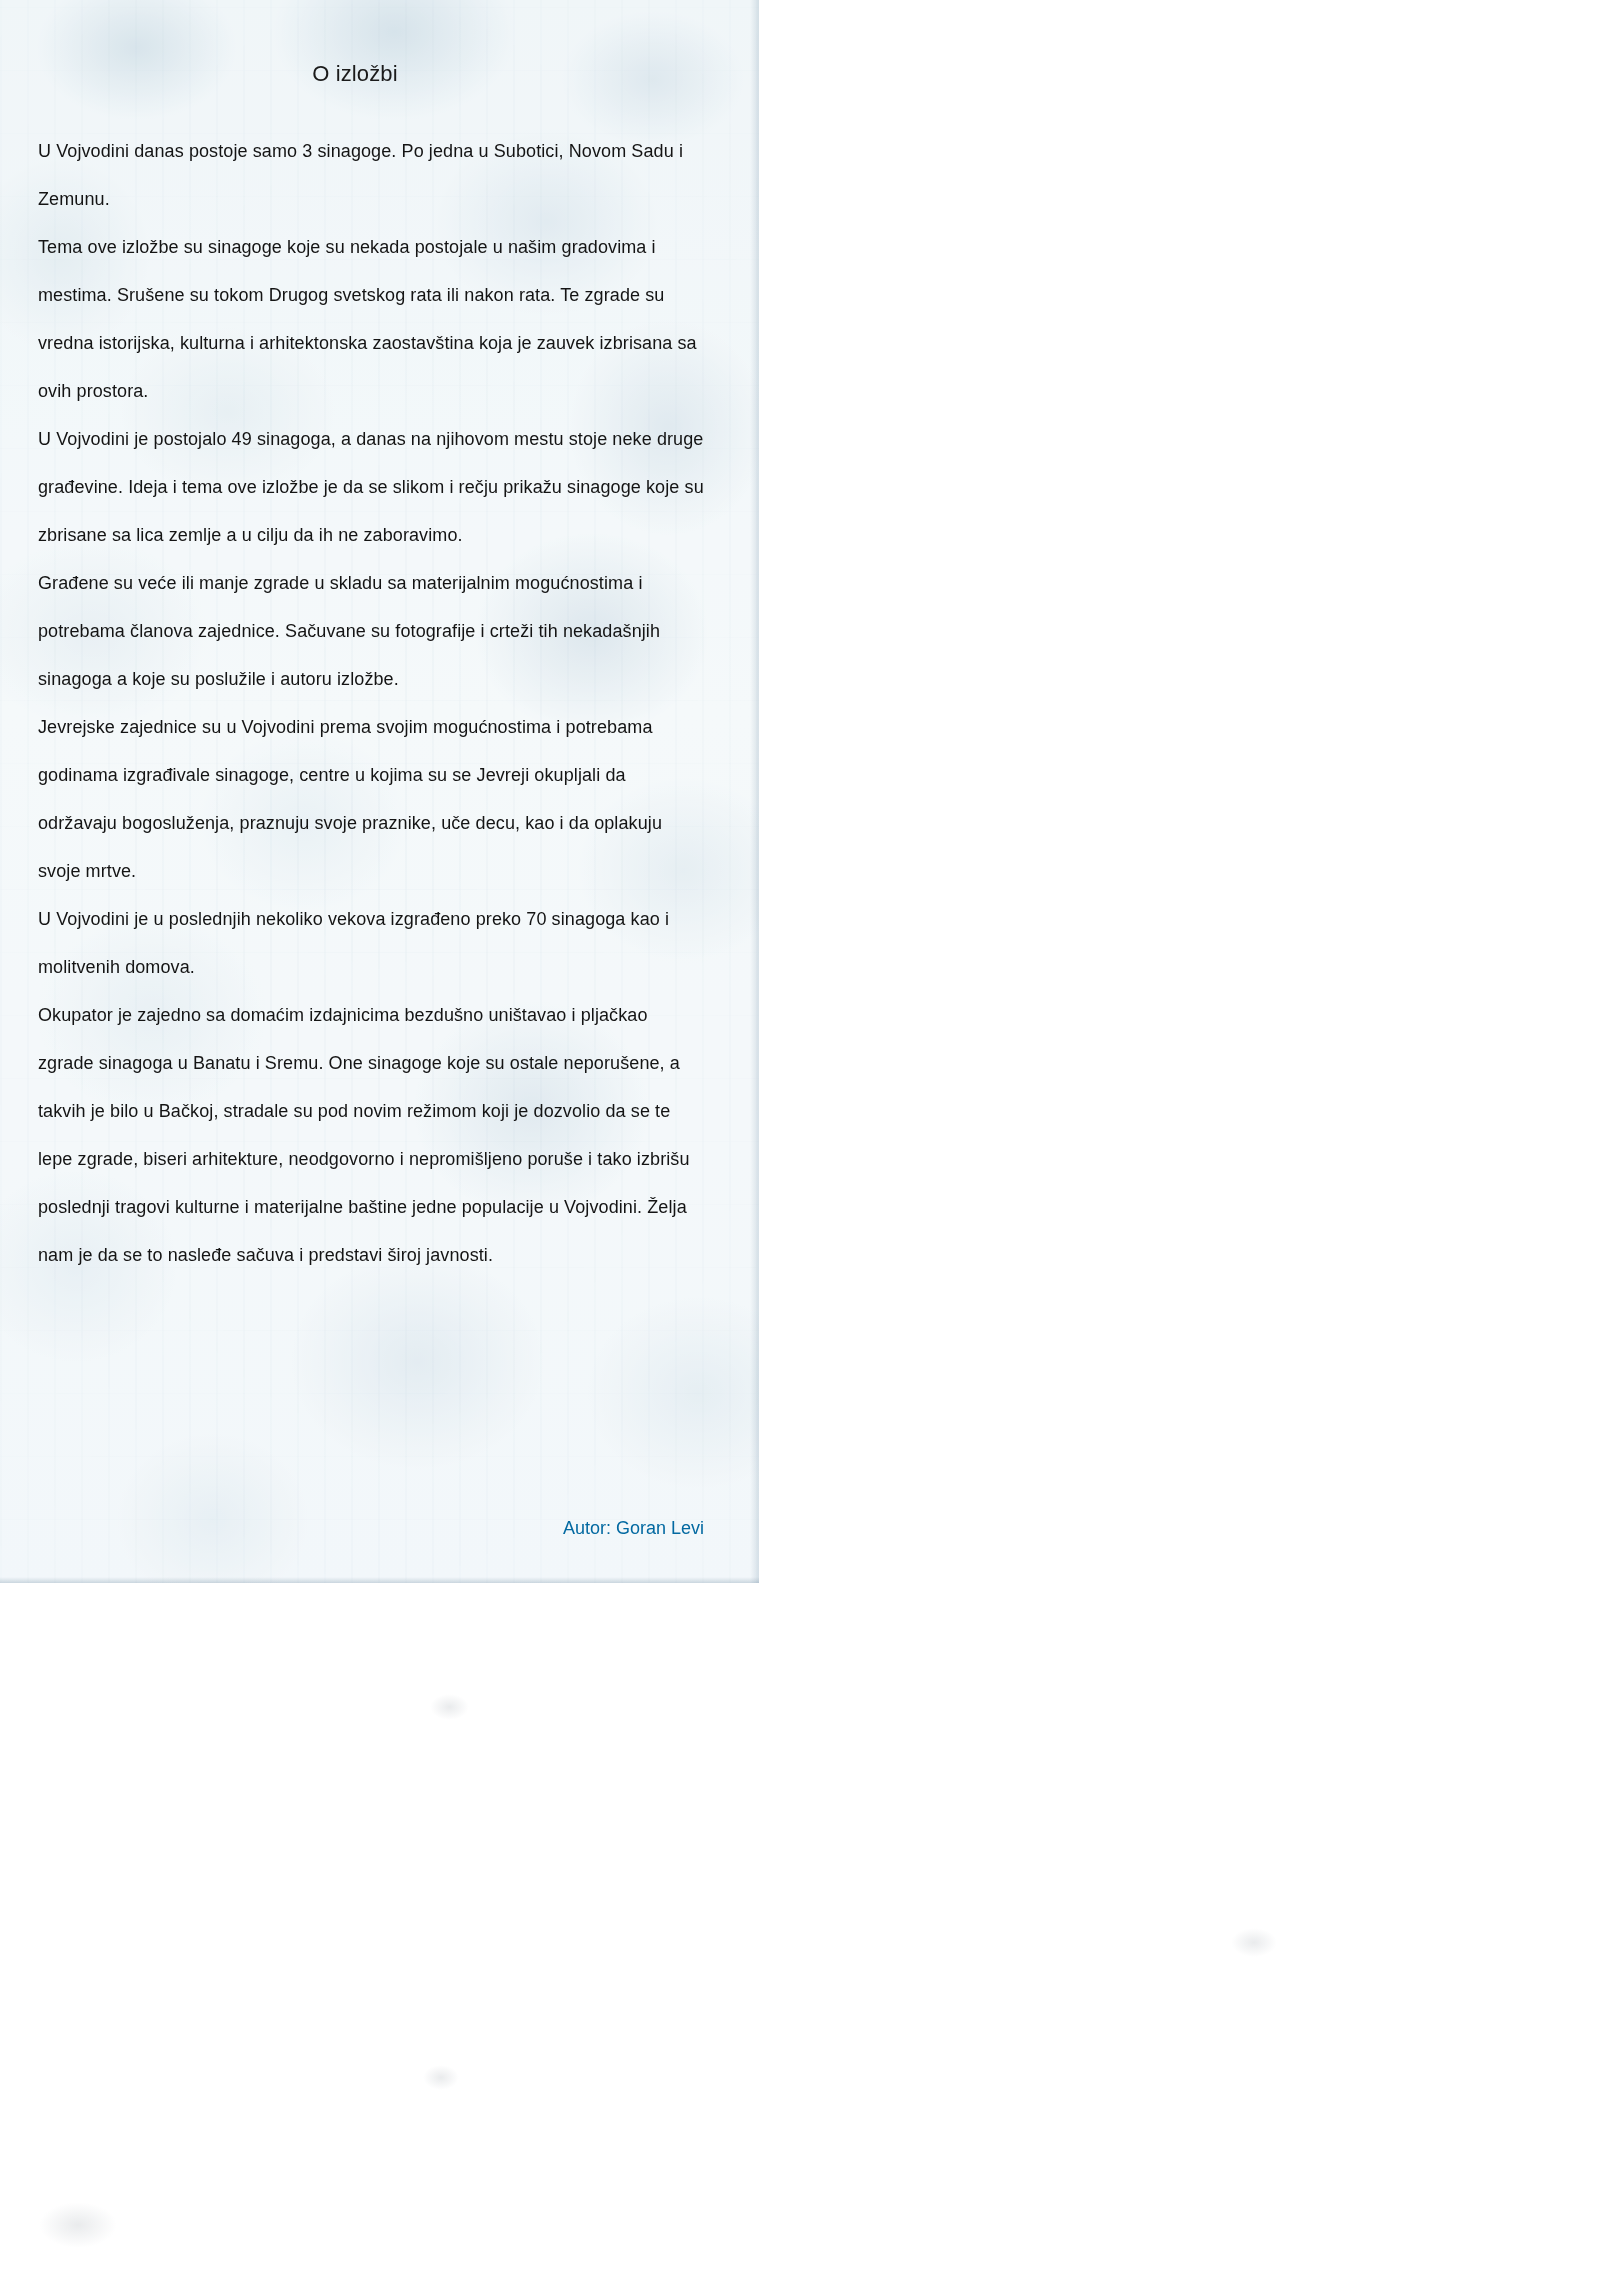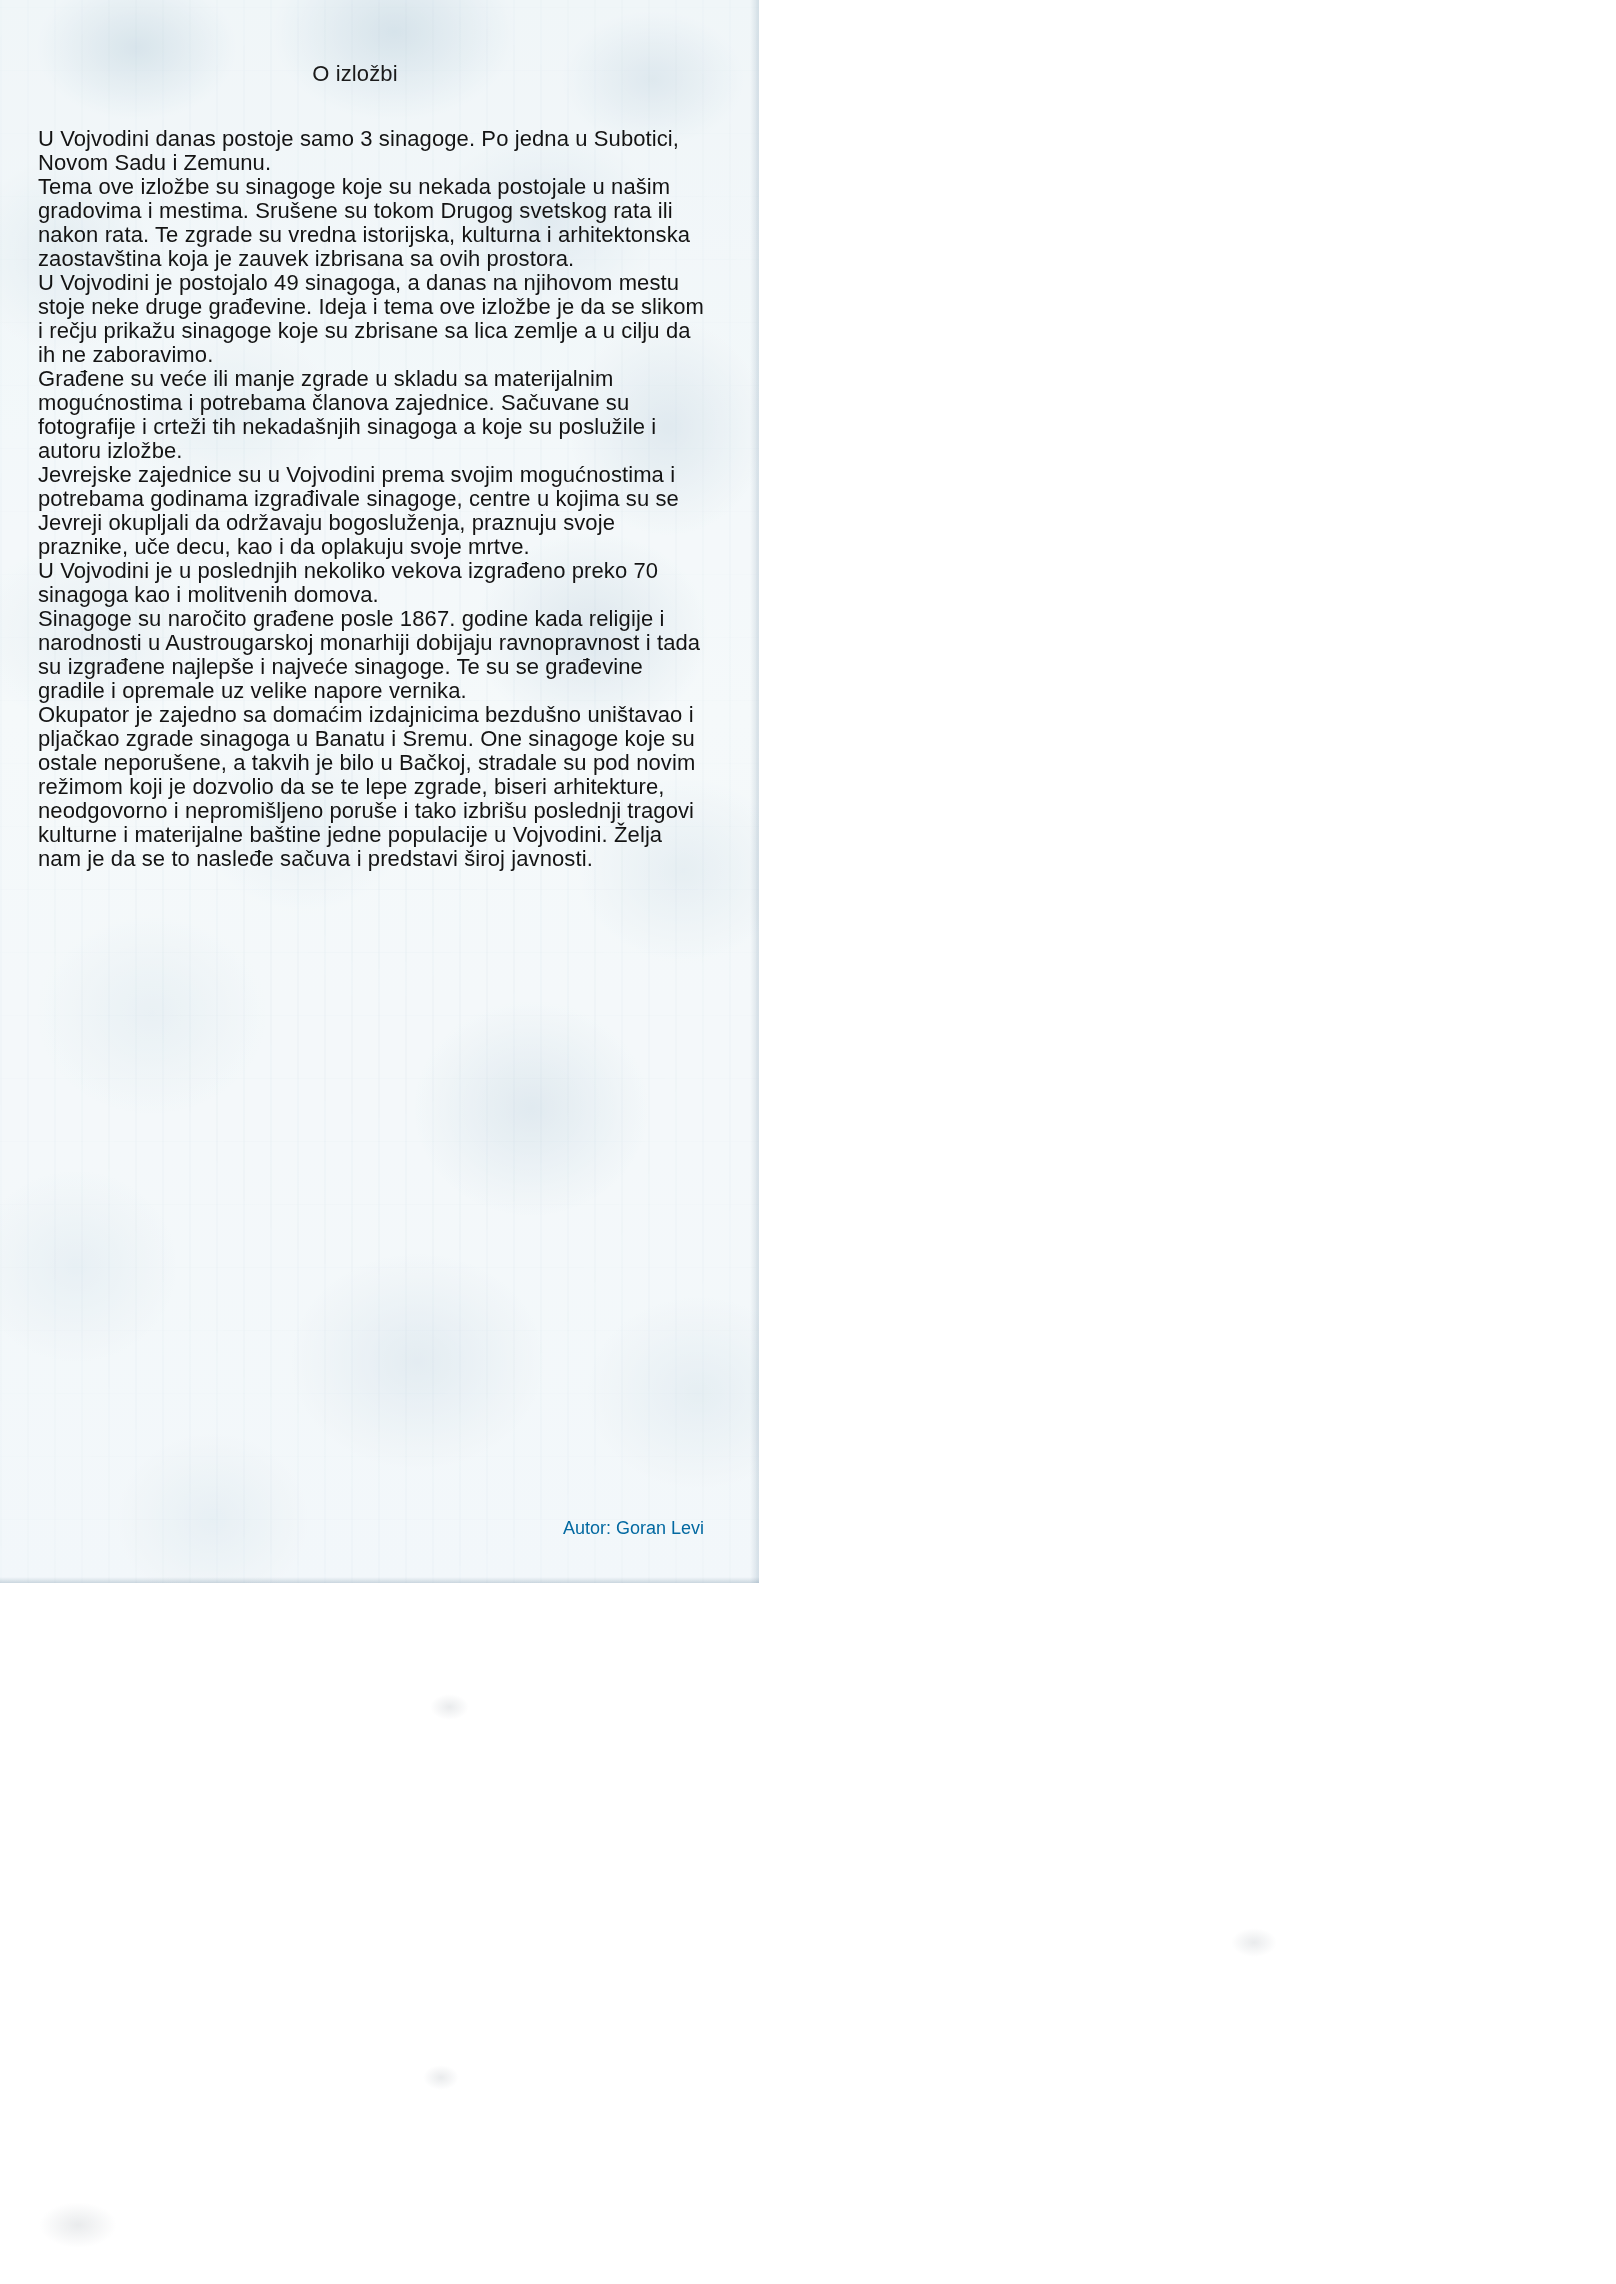--- a/index.html
+++ b/index.html
@@ -114,22 +114,22 @@
     font-size: 22px;
     color: #1b1b1b;
     letter-spacing: 0.1px;
   }
 
   #body-text {
     position: absolute;
     left: 38px;
     top: 99px;
     width: 666px;
-    font-size: 22px;
-    line-height: 24px;
+    font-size: 18px;
+    line-height: 48px;
     color: #141414;
     letter-spacing: 0.1px;
   }
 
   #body-text p {
     margin: 0;
   }
 
   #signature {
     position: absolute;
@@ -151,21 +151,20 @@
   <div id="content">
     <div id="doc-title">O izložbi</div>
 
     <div id="body-text">
       <p>U Vojvodini danas postoje samo 3 sinagoge. Po jedna u Subotici, Novom Sadu i Zemunu.</p>
       <p>Tema ove izložbe su sinagoge koje su nekada postojale u našim gradovima i mestima. Srušene su tokom Drugog svetskog rata ili nakon rata. Te zgrade su vredna istorijska, kulturna i arhitektonska zaostavština koja je zauvek izbrisana sa ovih prostora.</p>
       <p>U Vojvodini je postojalo 49 sinagoga, a danas na njihovom mestu stoje neke druge građevine. Ideja i tema ove izložbe je da se slikom i rečju prikažu sinagoge koje su zbrisane sa lica zemlje a u cilju da ih ne zaboravimo.</p>
       <p>Građene su veće ili manje zgrade u skladu sa materijalnim mogućnostima i potrebama članova zajednice. Sačuvane su fotografije i crteži tih nekadašnjih sinagoga a koje su poslužile i autoru izložbe.</p>
       <p>Jevrejske zajednice su u Vojvodini prema svojim mogućnostima i potrebama godinama izgrađivale sinagoge, centre u kojima su se Jevreji okupljali da održavaju bogosluženja, praznuju svoje praznike, uče decu, kao i da oplakuju svoje mrtve.</p>
       <p>U Vojvodini je u poslednjih nekoliko vekova izgrađeno preko 70 sinagoga kao i molitvenih domova.</p>
-      <p>Sinagoge su naročito građene posle 1867. godine kada religije i narodnosti u Austrougarskoj monarhiji dobijaju ravnopravnost i tada su izgrađene najlepše i najveće sinagoge. Te su se građevine gradile i opremale uz velike napore vernika.</p>
       <p>Okupator je zajedno sa domaćim izdajnicima bezdušno uništavao i pljačkao zgrade sinagoga u Banatu i Sremu. One sinagoge koje su ostale neporušene, a takvih je bilo u Bačkoj, stradale su pod novim režimom koji je dozvolio da se te lepe zgrade, biseri arhitekture, neodgovorno i nepromišljeno poruše i tako izbrišu poslednji tragovi kulturne i materijalne baštine jedne populacije u Vojvodini. Želja nam je da se to nasleđe sačuva i predstavi široj javnosti.</p>
     </div>
 
     <div id="signature">Autor: Goran Levi</div>
   </div>
 
   <div id="scan-edge-shadow"></div>
   <div id="scan-bottom-shadow"></div>
 </div>
 

